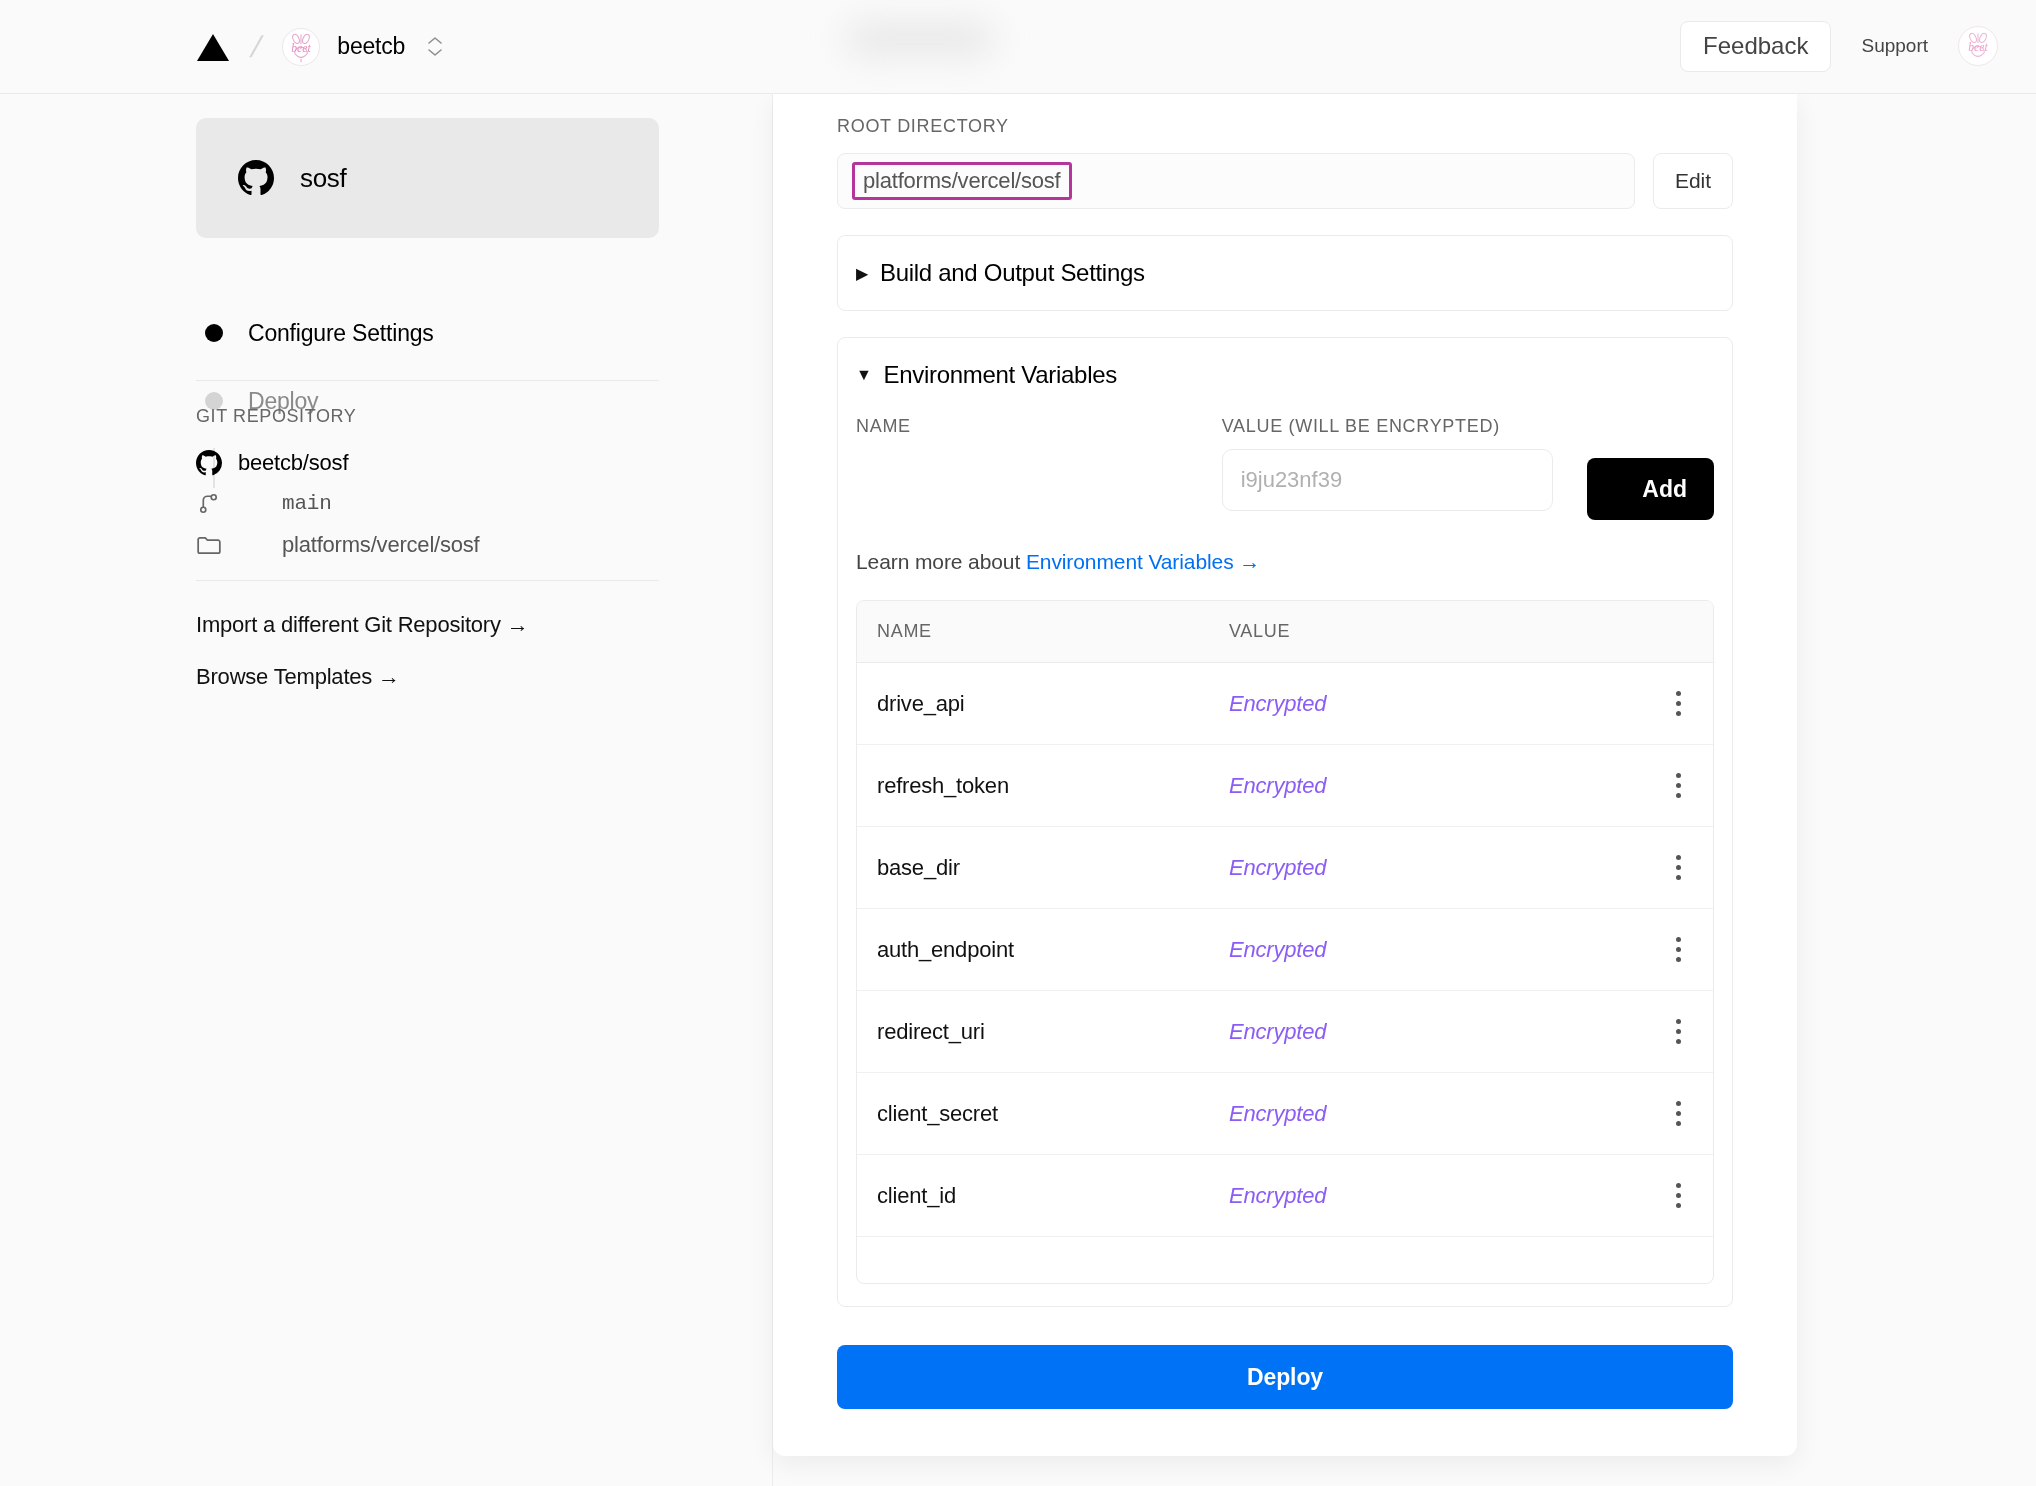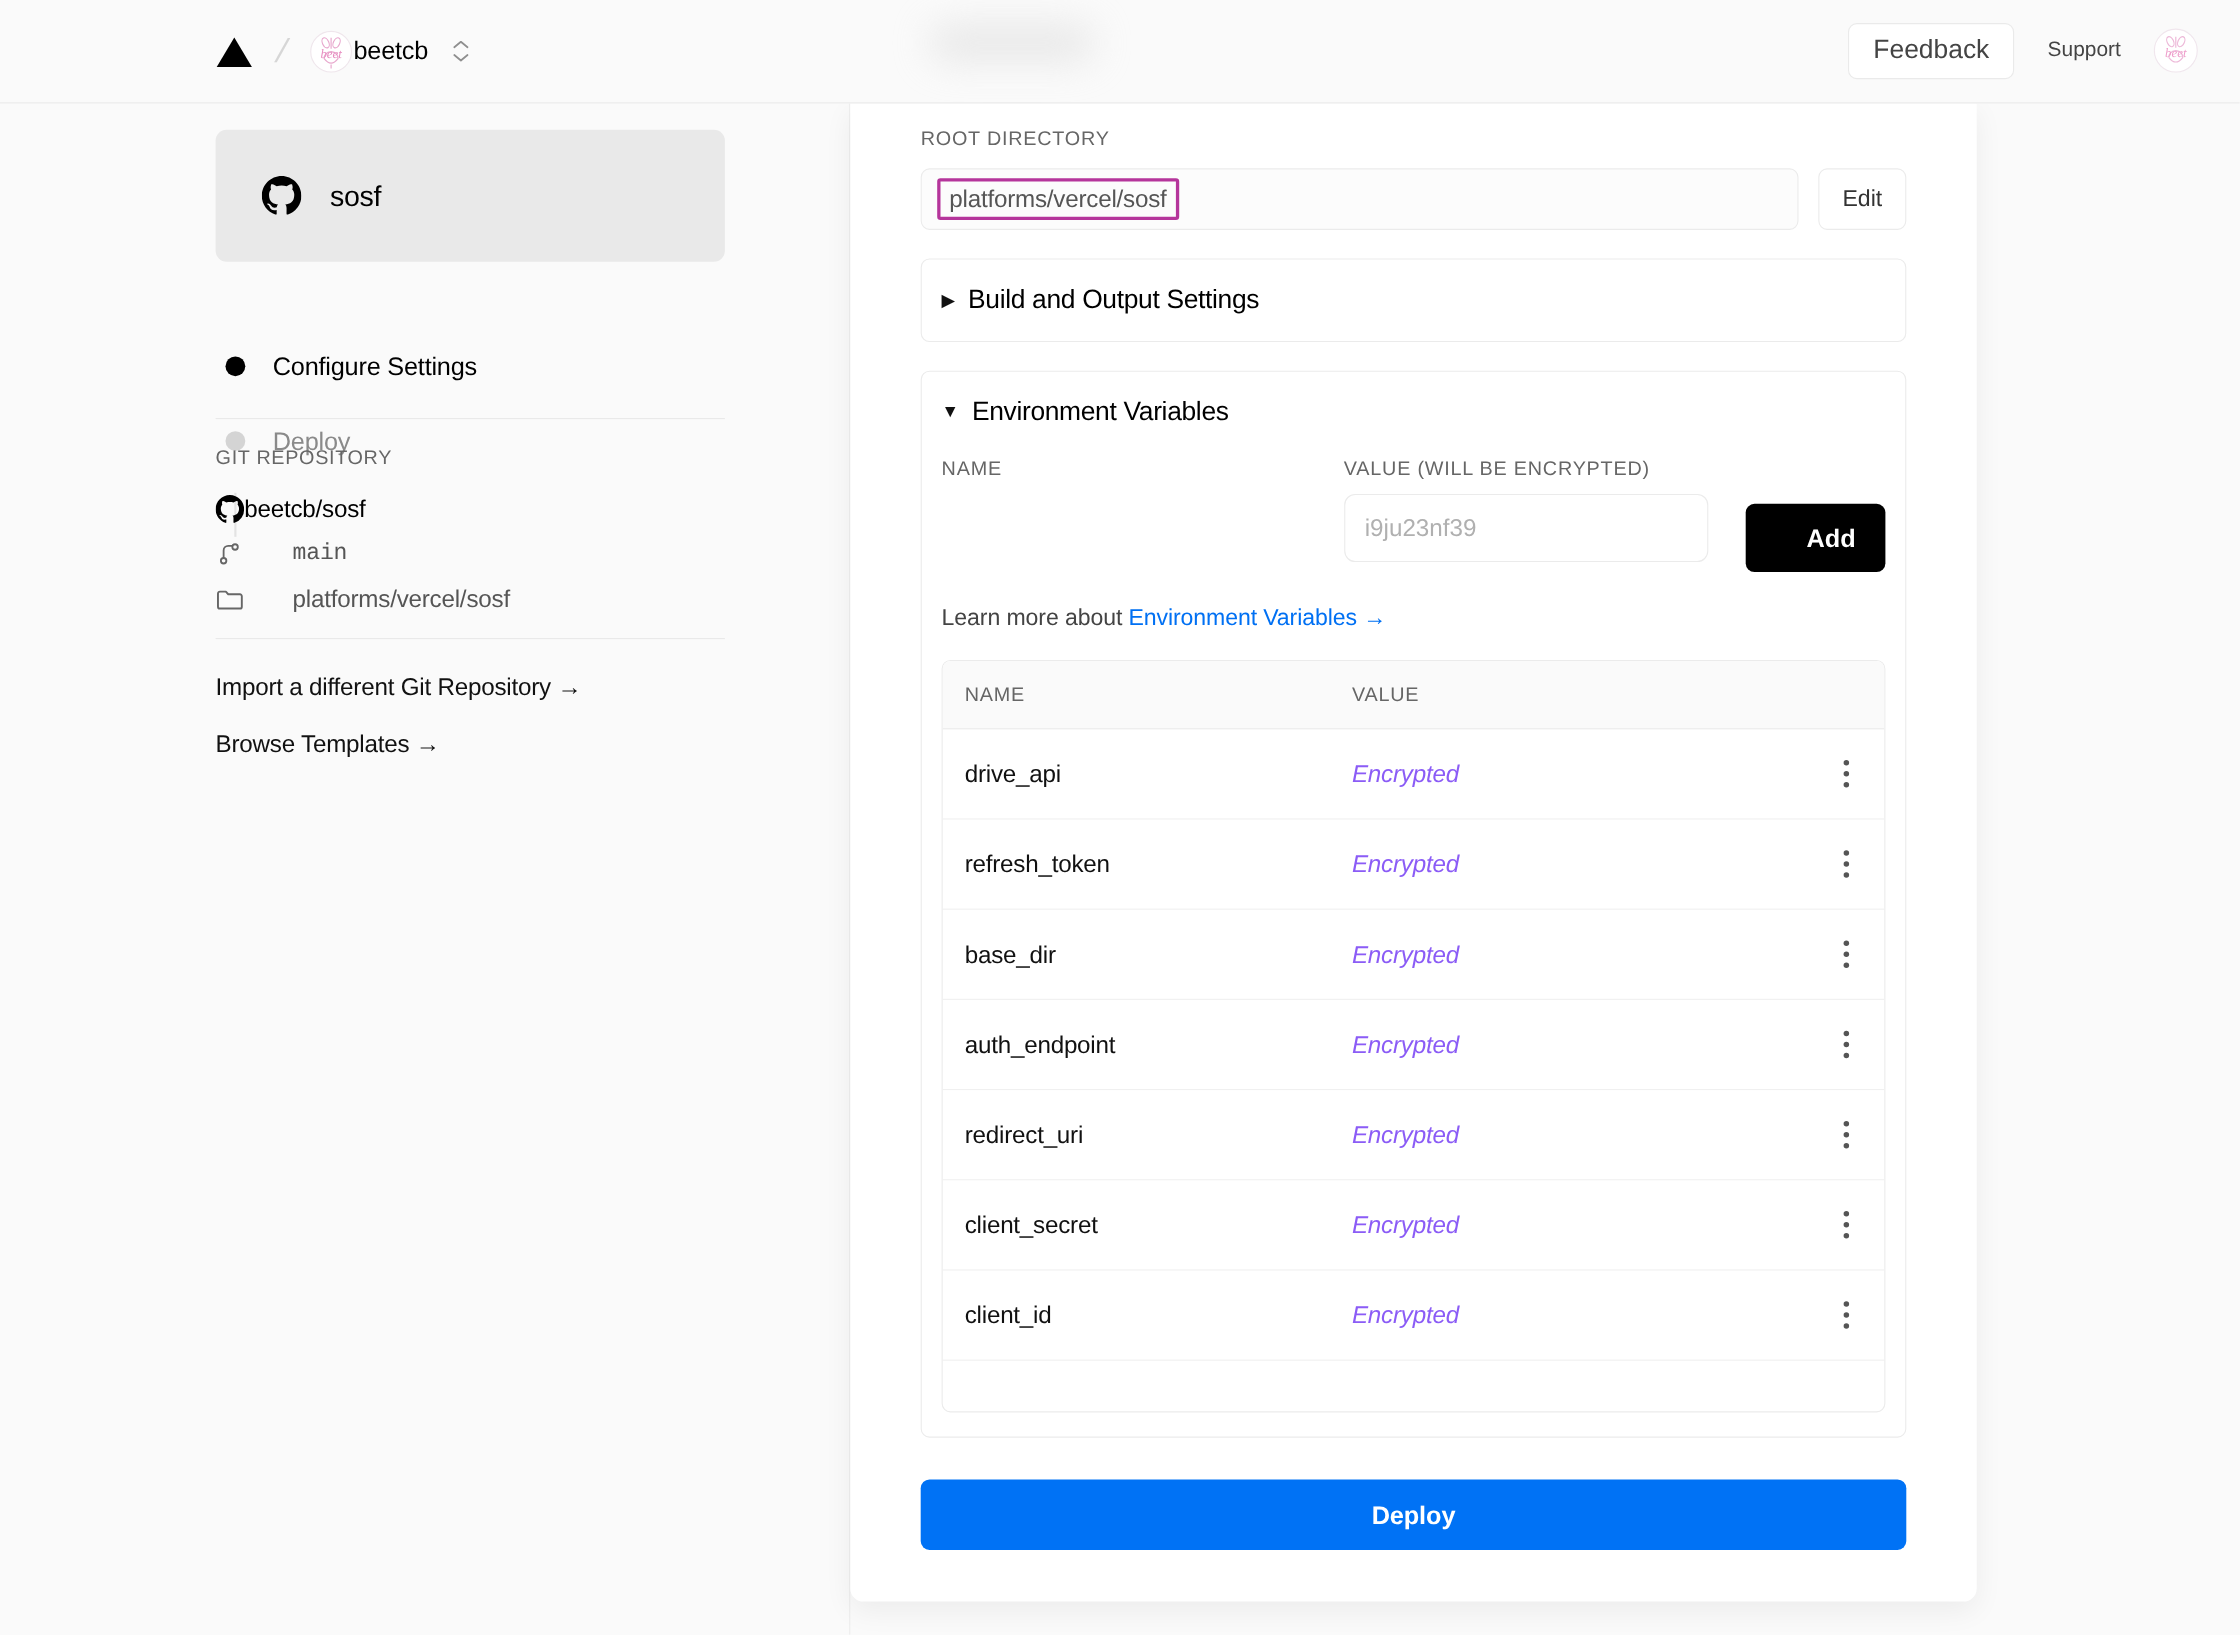--- a/index.html
+++ b/index.html
@@ -26,21 +26,21 @@
     color: #d6d6d6; font-size: 30px; font-weight: 300;
     margin: 0 22px; transform: skewX(-16deg); line-height: 1;
   }
   .org-avatar {
     width: 38px; height: 38px; border-radius: 50%;
     border: 1px solid #efe6ec; background: #fff;
     display: flex; align-items: center; justify-content: center;
     overflow: hidden;
   }
   .org-name {
-    font-size: 23px; color: #000; margin-left: 1px;
+    font-size: 23px; color: #000; margin-left: 17px;
     letter-spacing: -0.2px;
   }
   .chevrons {
     margin-left: 22px; display: flex; flex-direction: column;
     align-items: center; justify-content: center; gap: 3px;
     color: #8f8f8f;
   }
   .chevrons svg { display: block; }
 
   .hdr-right {
@@ -109,21 +109,21 @@
   .hr.one { top: 286px; }
   .hr.two { top: 486px; }
 
   .sec-title {
     position: absolute; left: 196px; top: 312px;
     font-size: 18px; letter-spacing: 0.6px; color: #666;
     font-weight: 400;
   }
   .git-row {
     position: absolute; left: 196px;
-    display: flex; align-items: center; gap: 0; text-align: center;
+    display: flex; align-items: center; gap: 16px; text-align: center;
   }
   .git-row.repo { top: 356px; }
   .git-row.branch { top: 396px; }
   .git-row.dir  { top: 438px; }
   .git-row .txt { font-size: 22px; letter-spacing: -0.2px; }
   .git-row .txt.mono { font-family: "Liberation Mono", monospace; font-size: 21px; }
   .git-row .txt.grey { color: #555; margin-left: 44px; }
   .git-icn { width: 26px; height: 26px; flex: none; display: flex; align-items: center; }
 
   .import-link {

